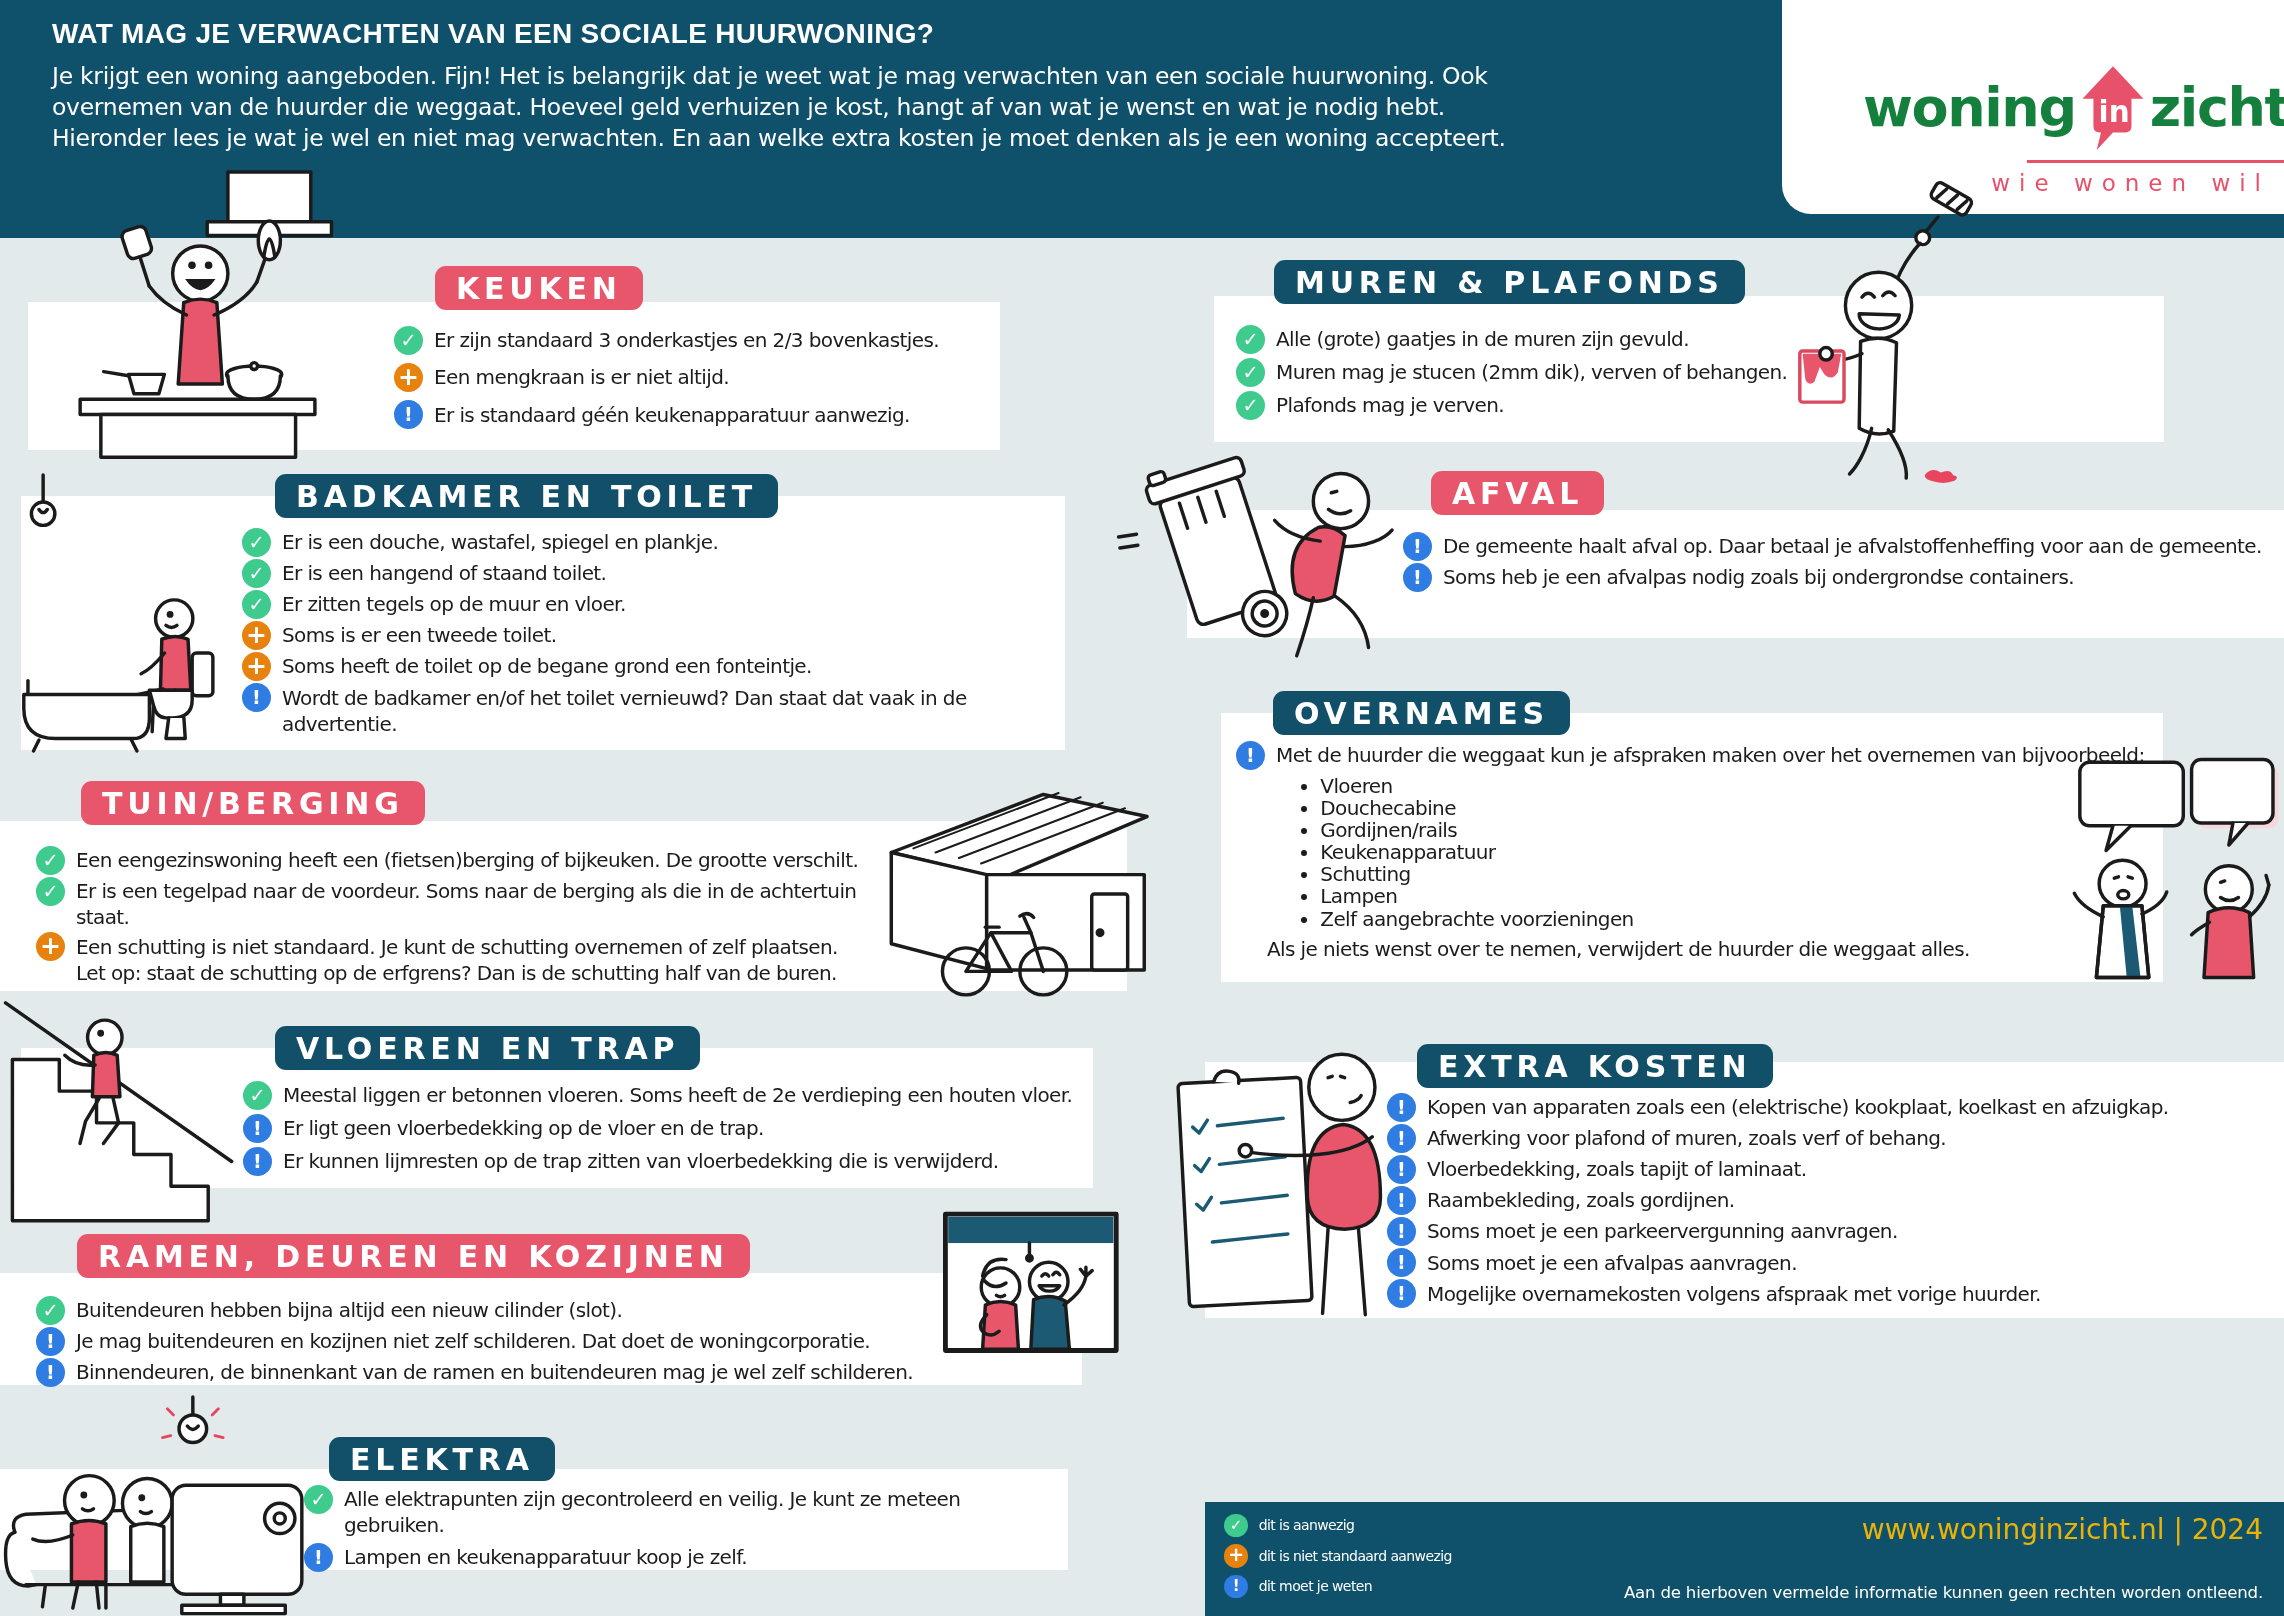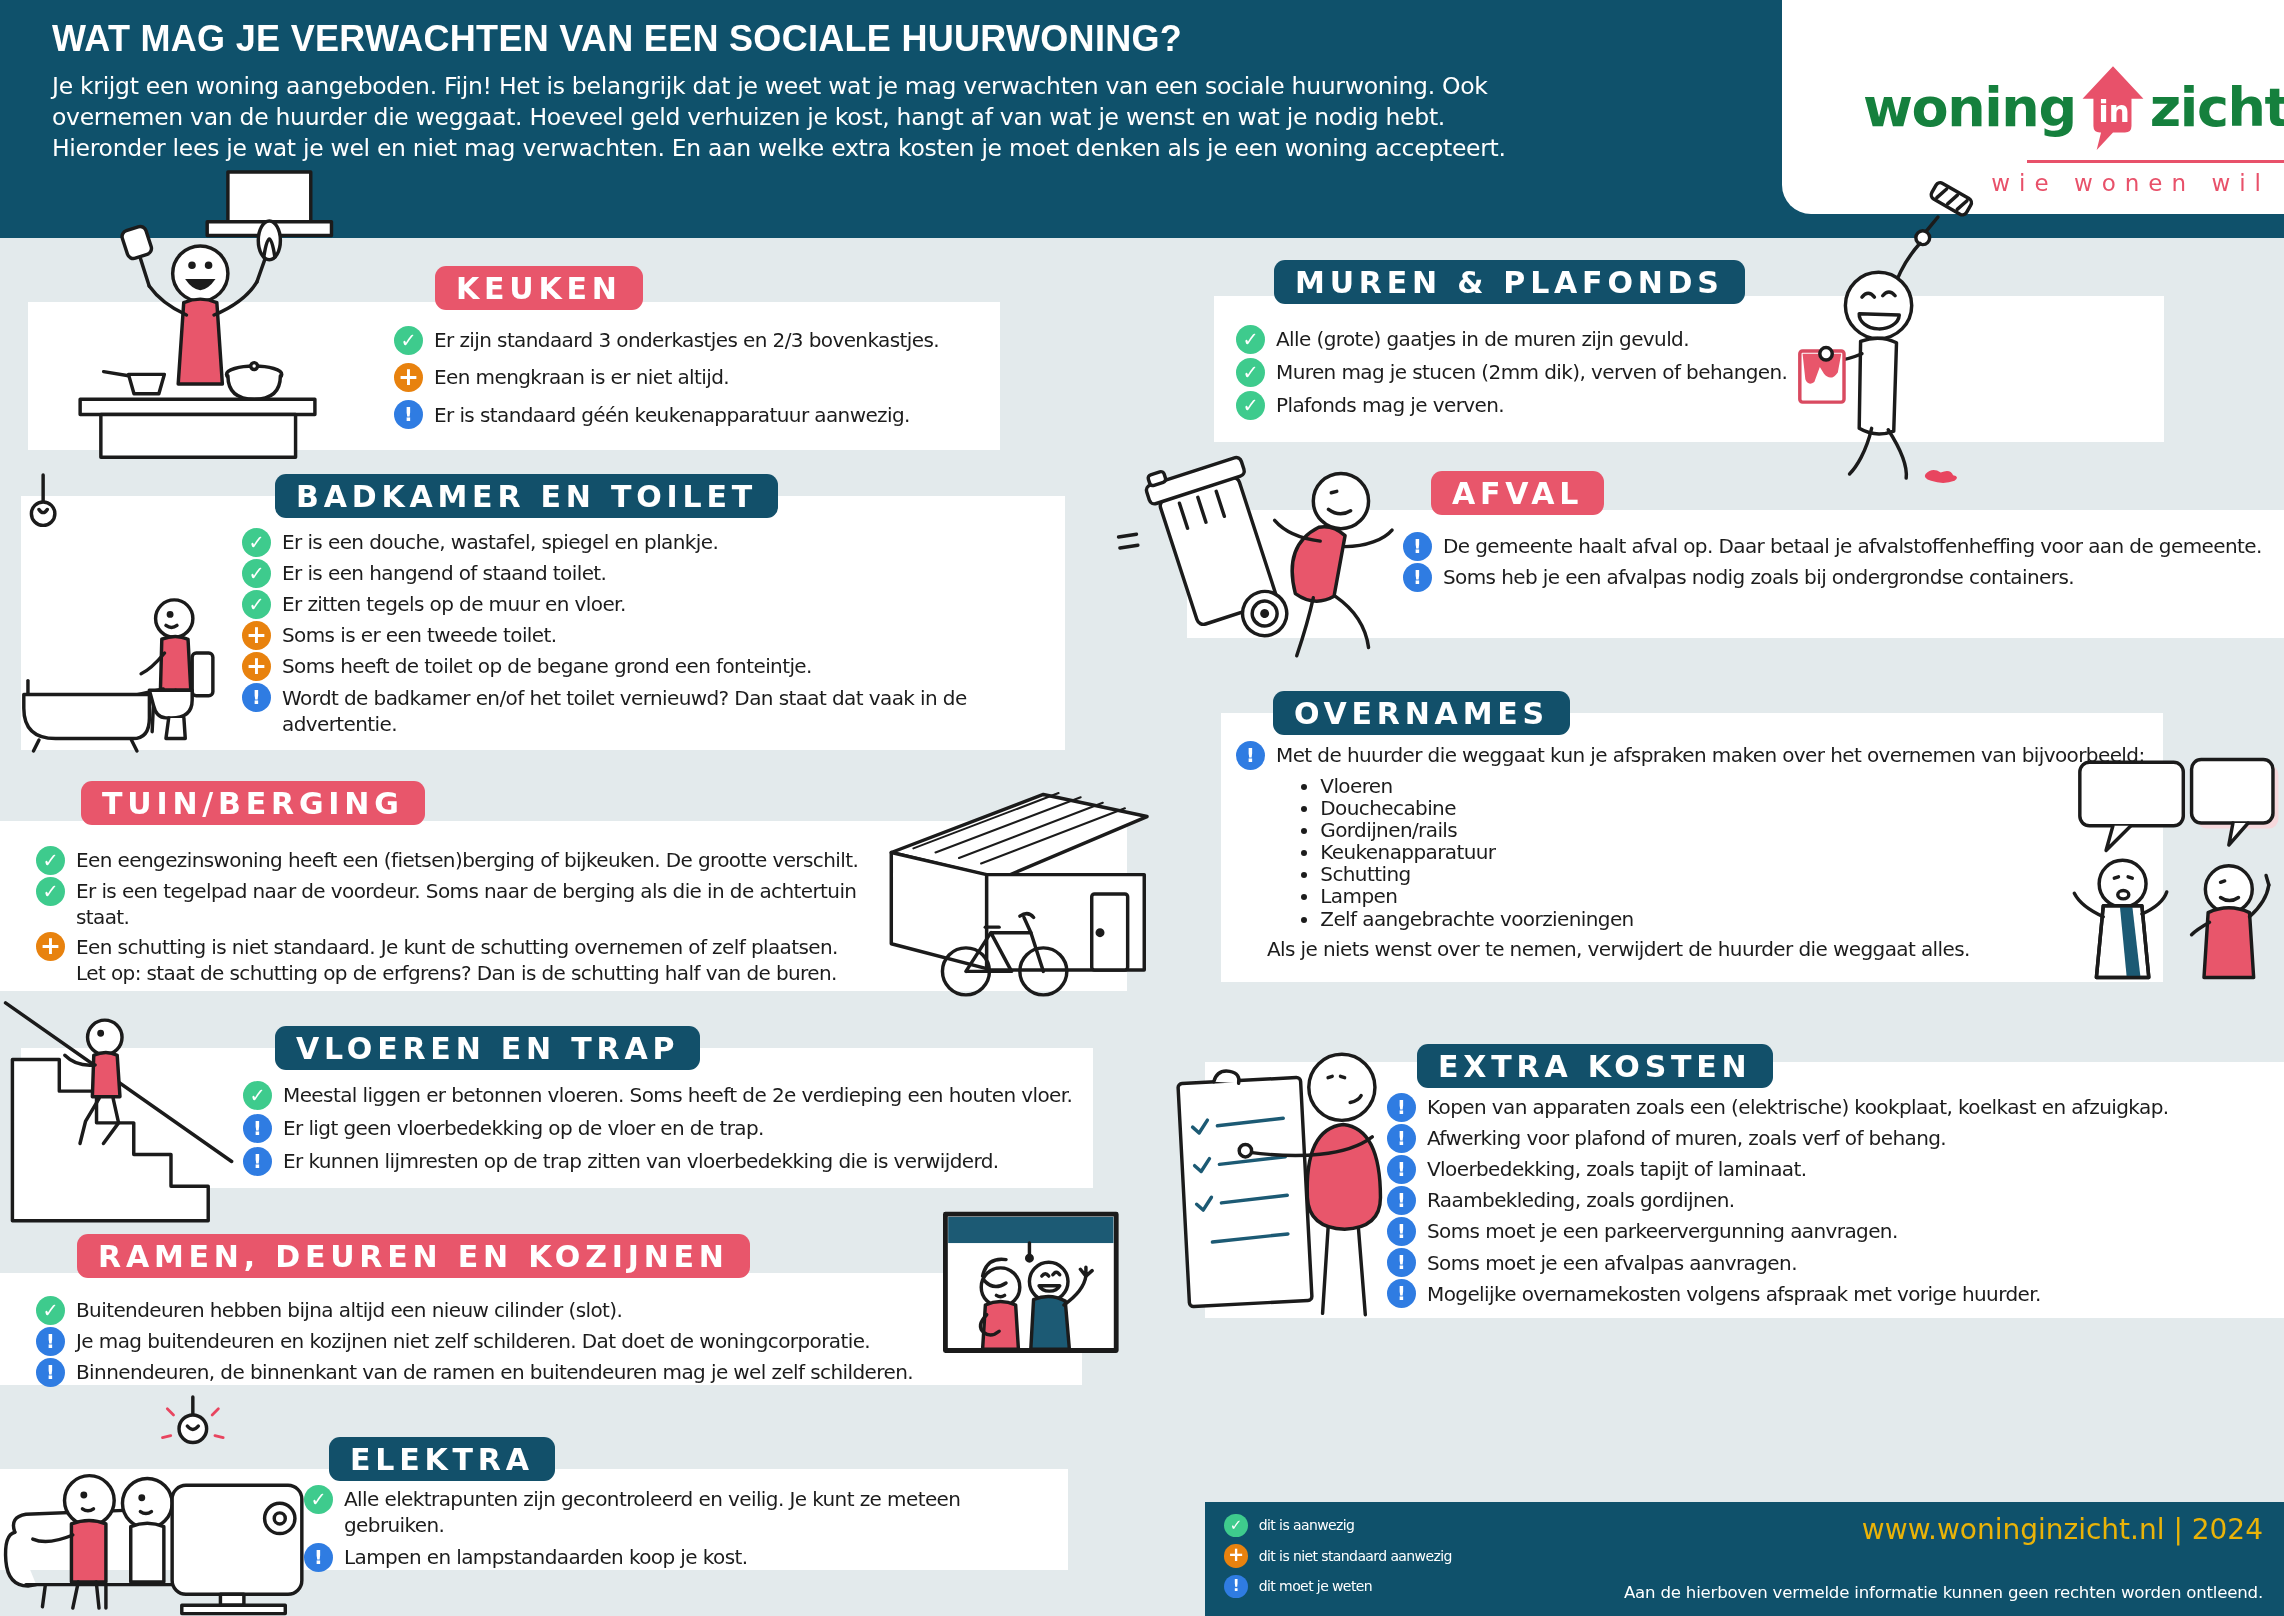--- a/index.html
+++ b/index.html
@@ -2,21 +2,21 @@
 <html style="font-size:11px"><head>
 <meta charset="utf-8">
 <style>
   html,body{margin:0;padding:0;}
   body{font-family:"DejaVu Sans", sans-serif;}
   #poster{position:relative;width:2284px;height:1616px;background:#e3eaec;overflow:hidden;}
 
   
   .header-band{position:absolute;left:0;top:0;width:2284px;height:238px;background:#0f516b;}
   .header-text{position:absolute;left:52px;top:18px;color:#ffffff;}
-  .header-title{font-family:"Liberation Sans", sans-serif;font-weight:bold;font-size:36px;letter-spacing:0.3px;margin-bottom:11px;}
+  .header-title{font-family:"Liberation Sans", sans-serif;font-weight:bold;font-size:28px;letter-spacing:0.3px;margin-bottom:11px;}
   .intro-line{font-size:23.5px;line-height:31px;letter-spacing:-0.3px;}
 
   
   .logo-panel{position:absolute;right:0;top:0;width:502px;height:214px;background:#ffffff;border-bottom-left-radius:29px;}
   .logo-row{position:absolute;left:81px;top:64px;display:flex;align-items:center;}
   .logo-word{font-size:54px;font-weight:800;color:#15803d;letter-spacing:-1.4px;}
   .logo-pin{margin:0 4.1px;}
   .logo-line{position:absolute;right:0;bottom:51px;width:257px;height:2.8px;background:#e8516a;}
   .logo-tagline{position:absolute;right:14px;bottom:18px;color:#e8516a;font-size:23px;letter-spacing:9px;}
 
@@ -279,21 +279,21 @@
       </div>
   </div>
 
   <div class="items elektra-items" style="left:304px;top:1486px;width:753px;">
     <div class="item">
         <span class="dot" data-icon="check"></span>
         <div class="txt">Alle elektrapunten zijn gecontroleerd en veilig. Je kunt ze meteen gebruiken.</div>
       </div>
     <div class="item">
         <span class="dot" data-icon="info"></span>
-        <div class="txt">Lampen en lampstandaarden koop je kost.</div>
+        <div class="txt">Lampen en keukenapparatuur koop je zelf.</div>
       </div>
   </div>
 
   <svg class="sketch" style="left:26px;top:170px;" width="332" height="290" viewBox="0 0 480 420">
     <rect x="292" y="3" width="120" height="72" fill="#ffffff"></rect>
     <rect x="262" y="75" width="180" height="20" fill="#ffffff"></rect>
     <circle cx="252" cy="150" r="40" fill="#ffffff"></circle>
     <circle cx="240" cy="138" r="3" fill="#1b1b1b"></circle>
     <circle cx="264" cy="138" r="3" fill="#1b1b1b"></circle>
     <path d="M230 158 q22 32 44 0 z" fill="#1b1b1b" style="stroke:none"></path>

